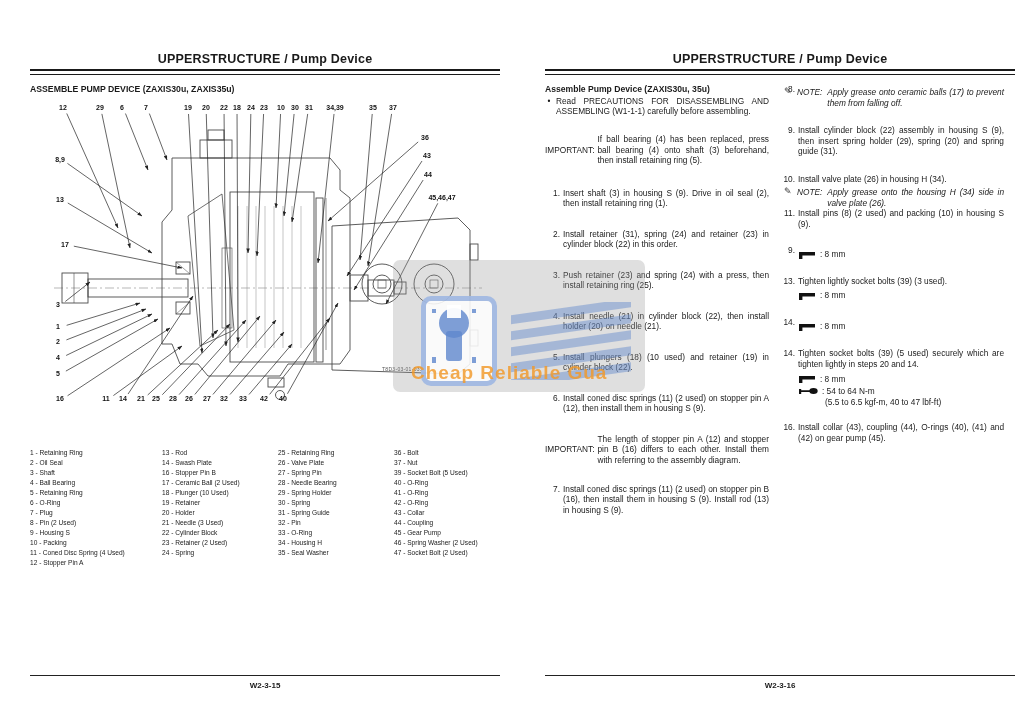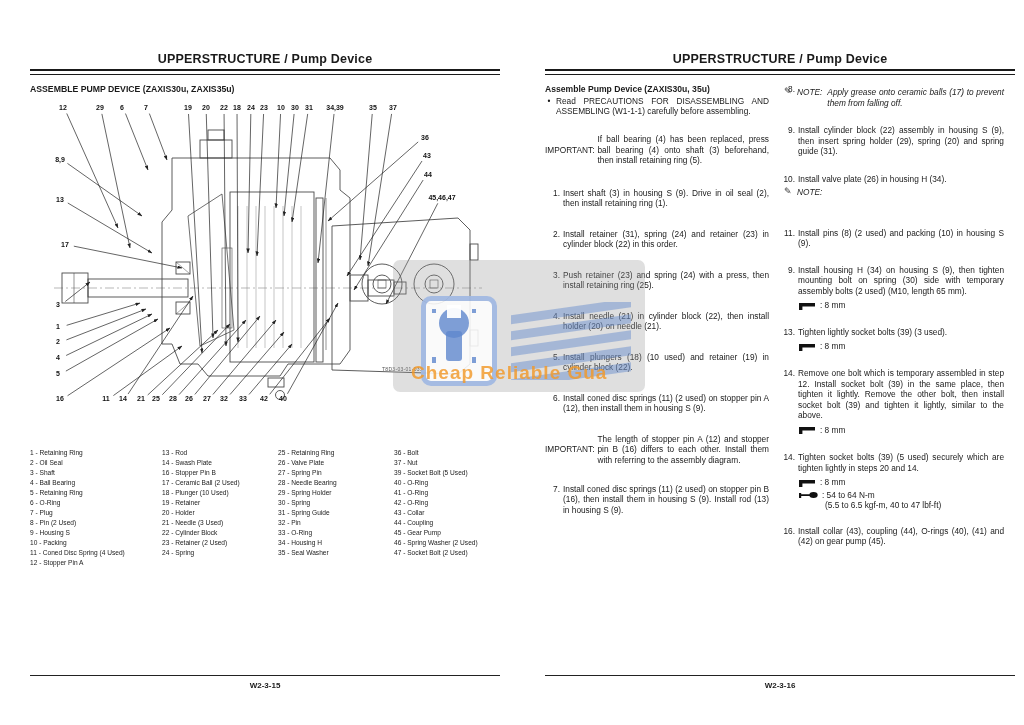--- a/index.html
+++ b/index.html
@@ -361,35 +361,35 @@
           </div>
       </div>
 
       <div class="step" style="margin-top:17px">
         <span class="step-num">10.</span>
         <div class="step-body">
           <div class="step-text">Install valve plate (26) in housing H (34).</div>
           <div class="note">
             <span class="note-icon">✎</span>
             <span class="note-label">NOTE:</span>
-          </div>
-        </div>
-      </div>
-
-      <div class="step" style="margin-top:30px">
+            <span class="note-text">Apply grease onto the housing H (34) side in valve plate (26).</span>
+          </div>
+        </div>
+      </div>
+
+      <div class="step" style="margin-top:0">
         <span class="step-num">11.</span>
         <div class="step-body">
             <div class="step-text">Install pins (8) (2 used) and packing (10) in housing S (9).</div>
           </div>
       </div>
 
       <div class="step" style="margin-top:16px">
         <span class="step-num">9.</span>
         <div class="step-body">
-          <div class="step-text">Install housing H (34) on housing S (9), then tighten mounting bolt on spring (30) side with temporary assembly bolts (2 used) (M10, length 65 mm).</div>
           <div class="spec">
             <svg width="18" height="9">
                 <path d="M1 9 L1 2 L17 2 L17 5.4 L4.4 5.4 L4.4 9 Z" fill="#111"></path>
               </svg>
             <span>: 8 mm</span>
           </div>
         </div>
       </div>
 
       <div class="step" style="margin-top:16px">
@@ -401,21 +401,20 @@
                 <path d="M1 9 L1 2 L17 2 L17 5.4 L4.4 5.4 L4.4 9 Z" fill="#111"></path>
               </svg>
             <span>: 8 mm</span>
           </div>
         </div>
       </div>
 
       <div class="step" style="margin-top:16px">
         <span class="step-num">14.</span>
         <div class="step-body">
-          <div class="step-text">Remove one bolt which is temporary assembled in step 12. Install socket bolt (39) in the same place, then tighten it lightly. Remove the other bolt, then install socket bolt (39) and tighten it lightly, similar to the above.</div>
           <div class="spec">
             <svg width="18" height="9">
                 <path d="M1 9 L1 2 L17 2 L17 5.4 L4.4 5.4 L4.4 9 Z" fill="#111"></path>
               </svg>
             <span>: 8 mm</span>
           </div>
         </div>
       </div>
 
       <div class="step" style="margin-top:17px">

